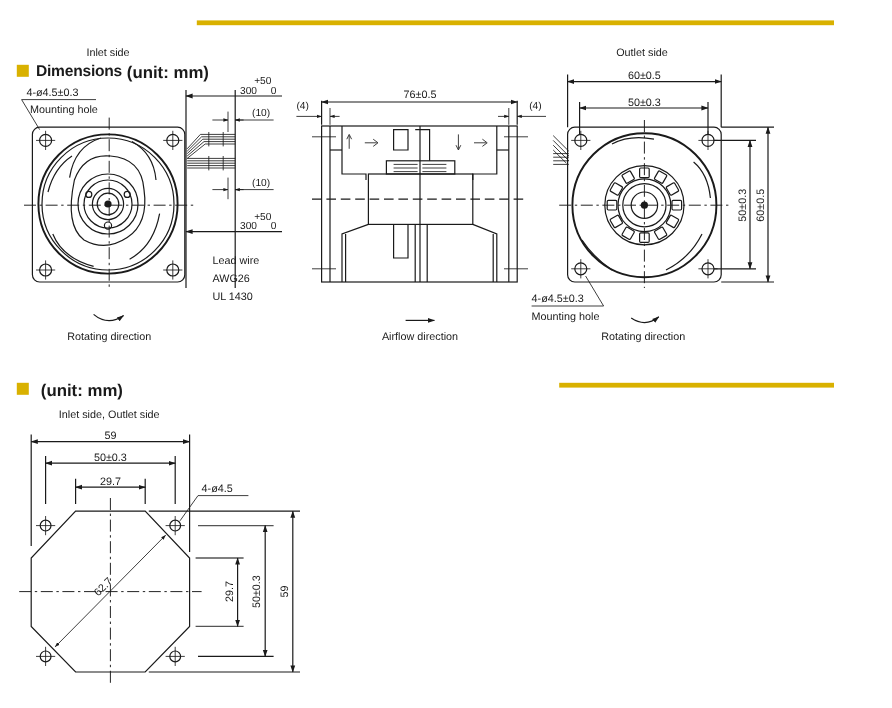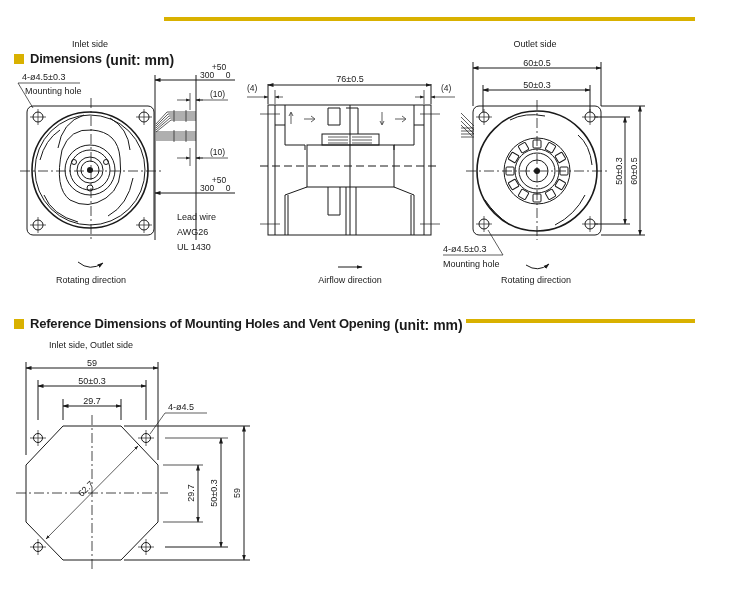--- a/index.html
+++ b/index.html
@@ -23,21 +23,20 @@
 
 <div class="hdr" style="top:12px;margin-top:37px;">
   <div class="sq"></div>
   <span class="title">Dimensions</span>
   <span class="unit">(unit: mm)</span>
 </div>
 <div class="rule" style="left:164px; top:17px; width:531px;"></div>
 
 <div class="hdr" style="top:314px;">
   <div class="sq"></div>
-  <span class="title">Reference Dimensions of Mounting Holes and Vent Opening</span>
   <span class="unit">(unit: mm)</span>
 </div>
 <div class="rule" style="left:466px; top:319px; width:229px;"></div>
 
 <svg width="743" height="590" viewBox="0 0 743 590">
   <defs>
     <marker id="ar" markerWidth="6" markerHeight="6" refX="5.5" refY="3" orient="auto-start-reverse">
       <path d="M0,1 L6,3 L0,5 z" fill="#1a1a1a"></path>
     </marker>
   </defs>

